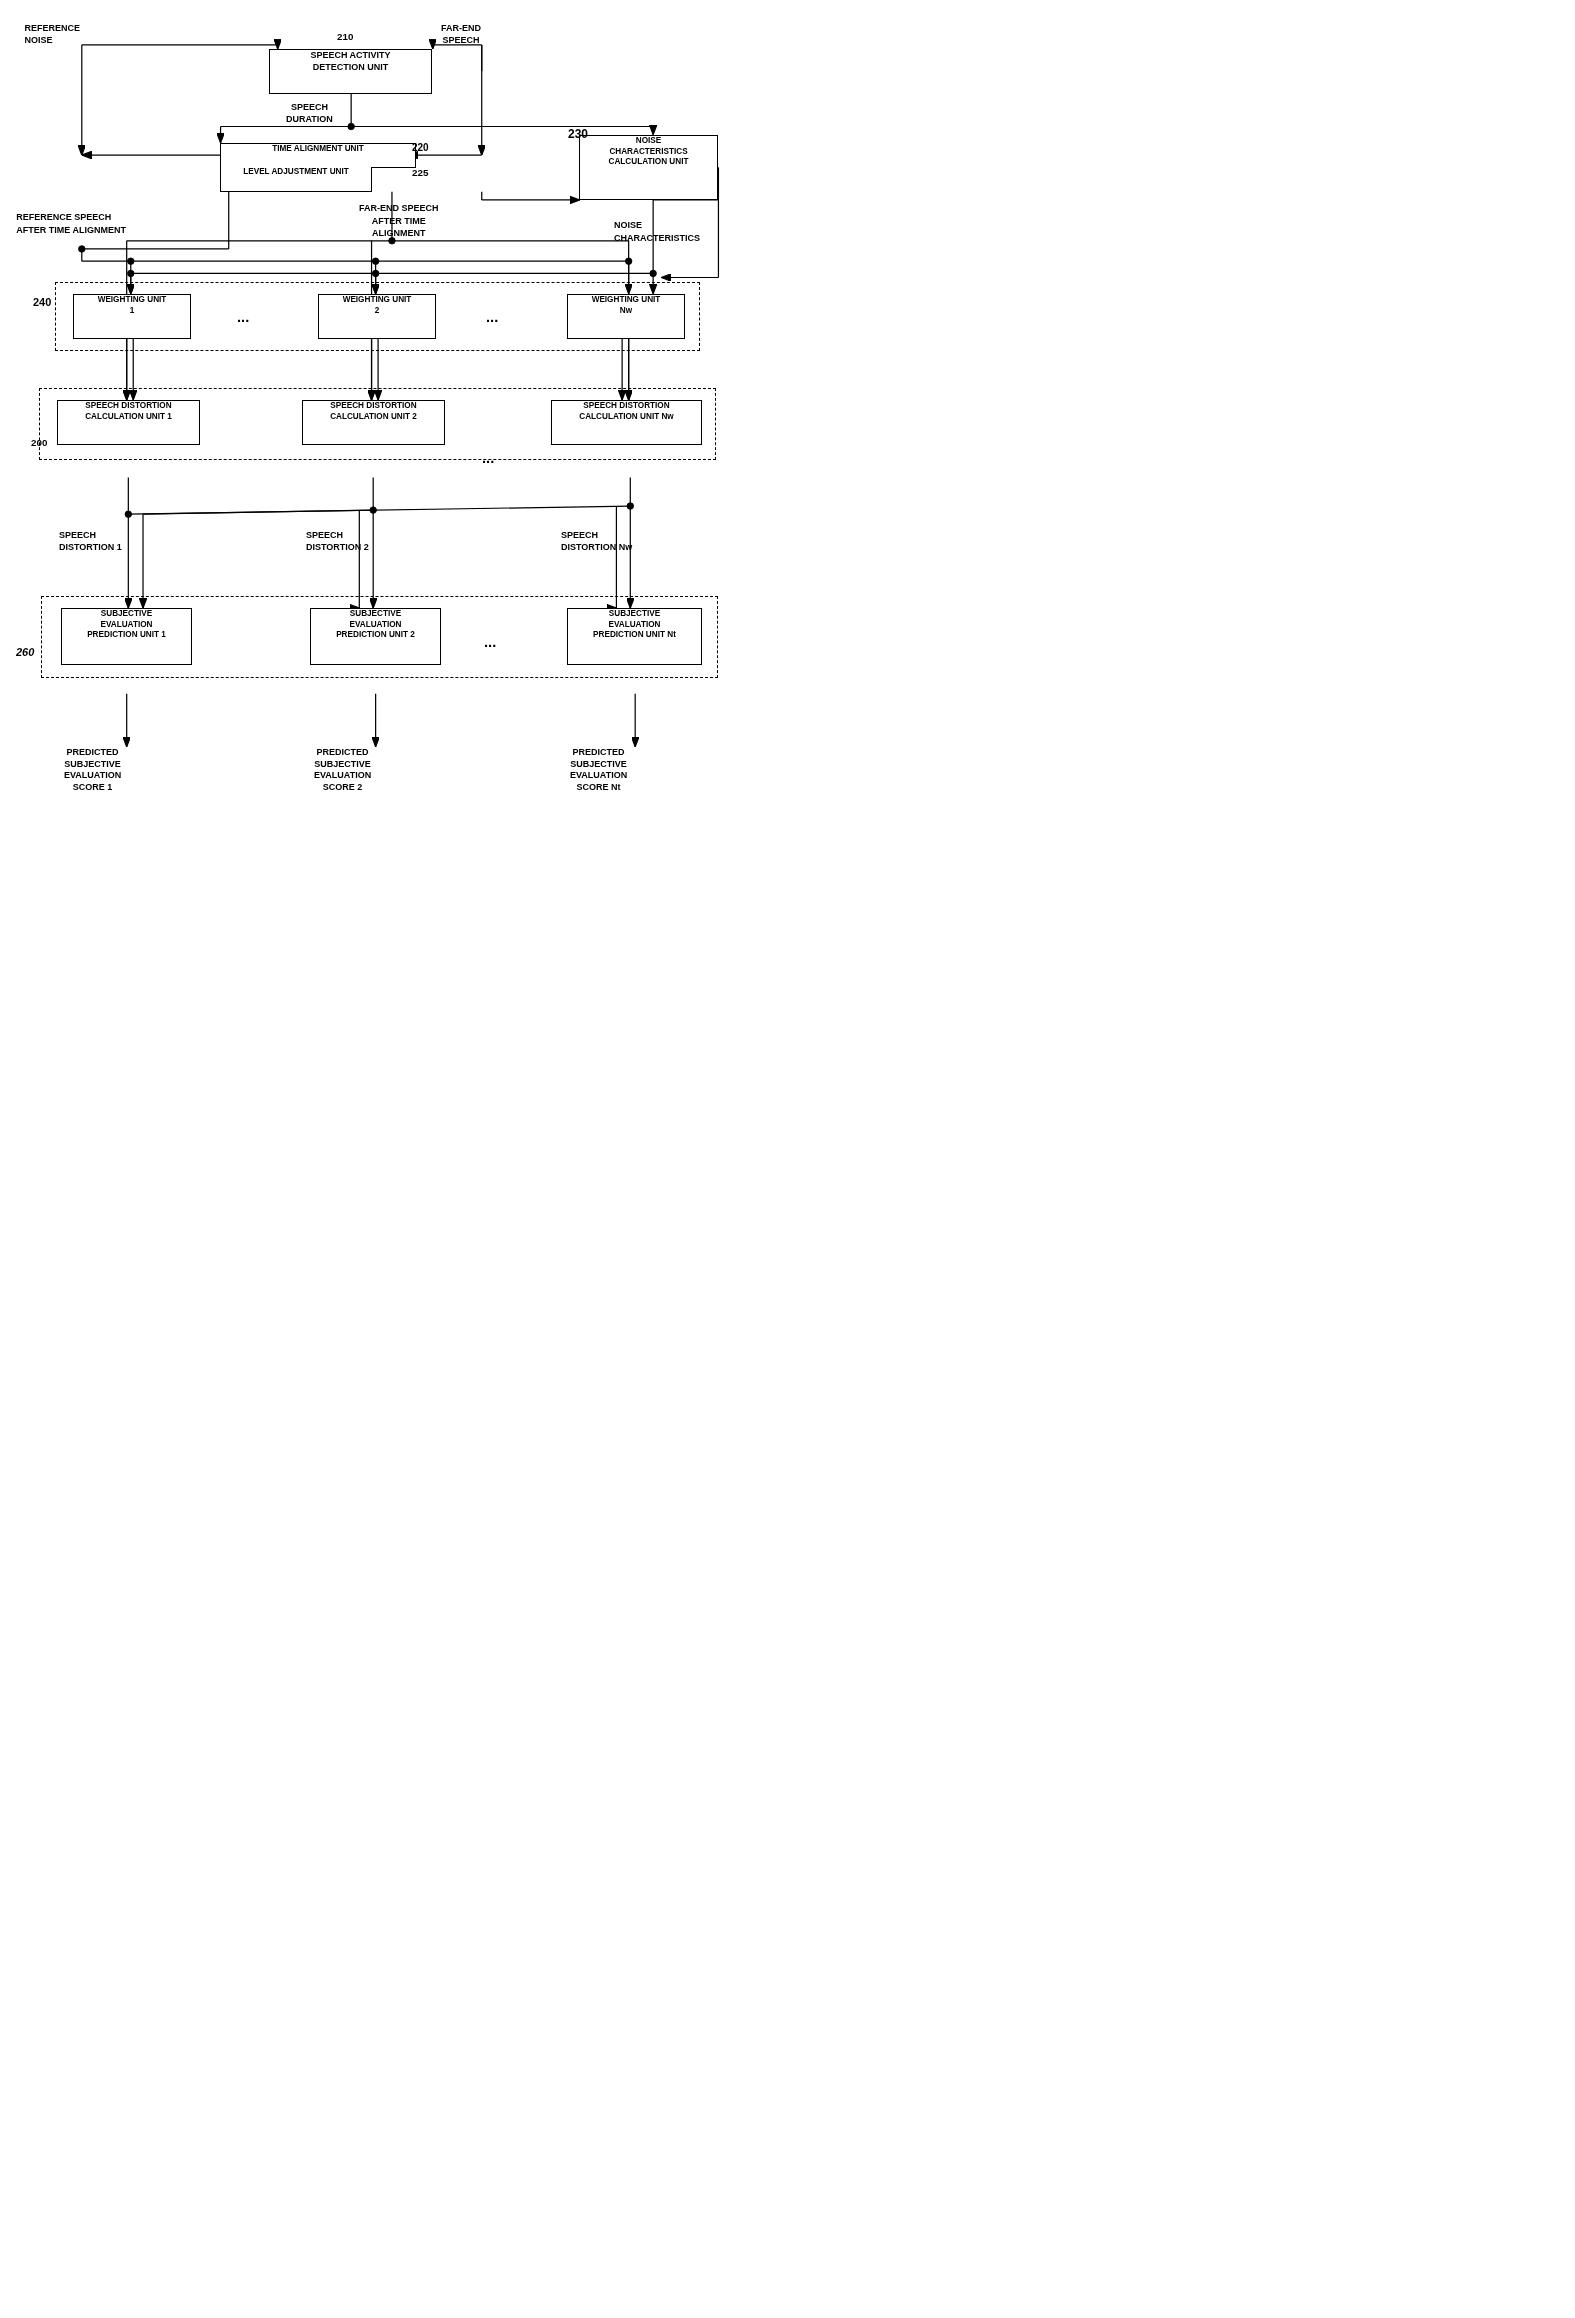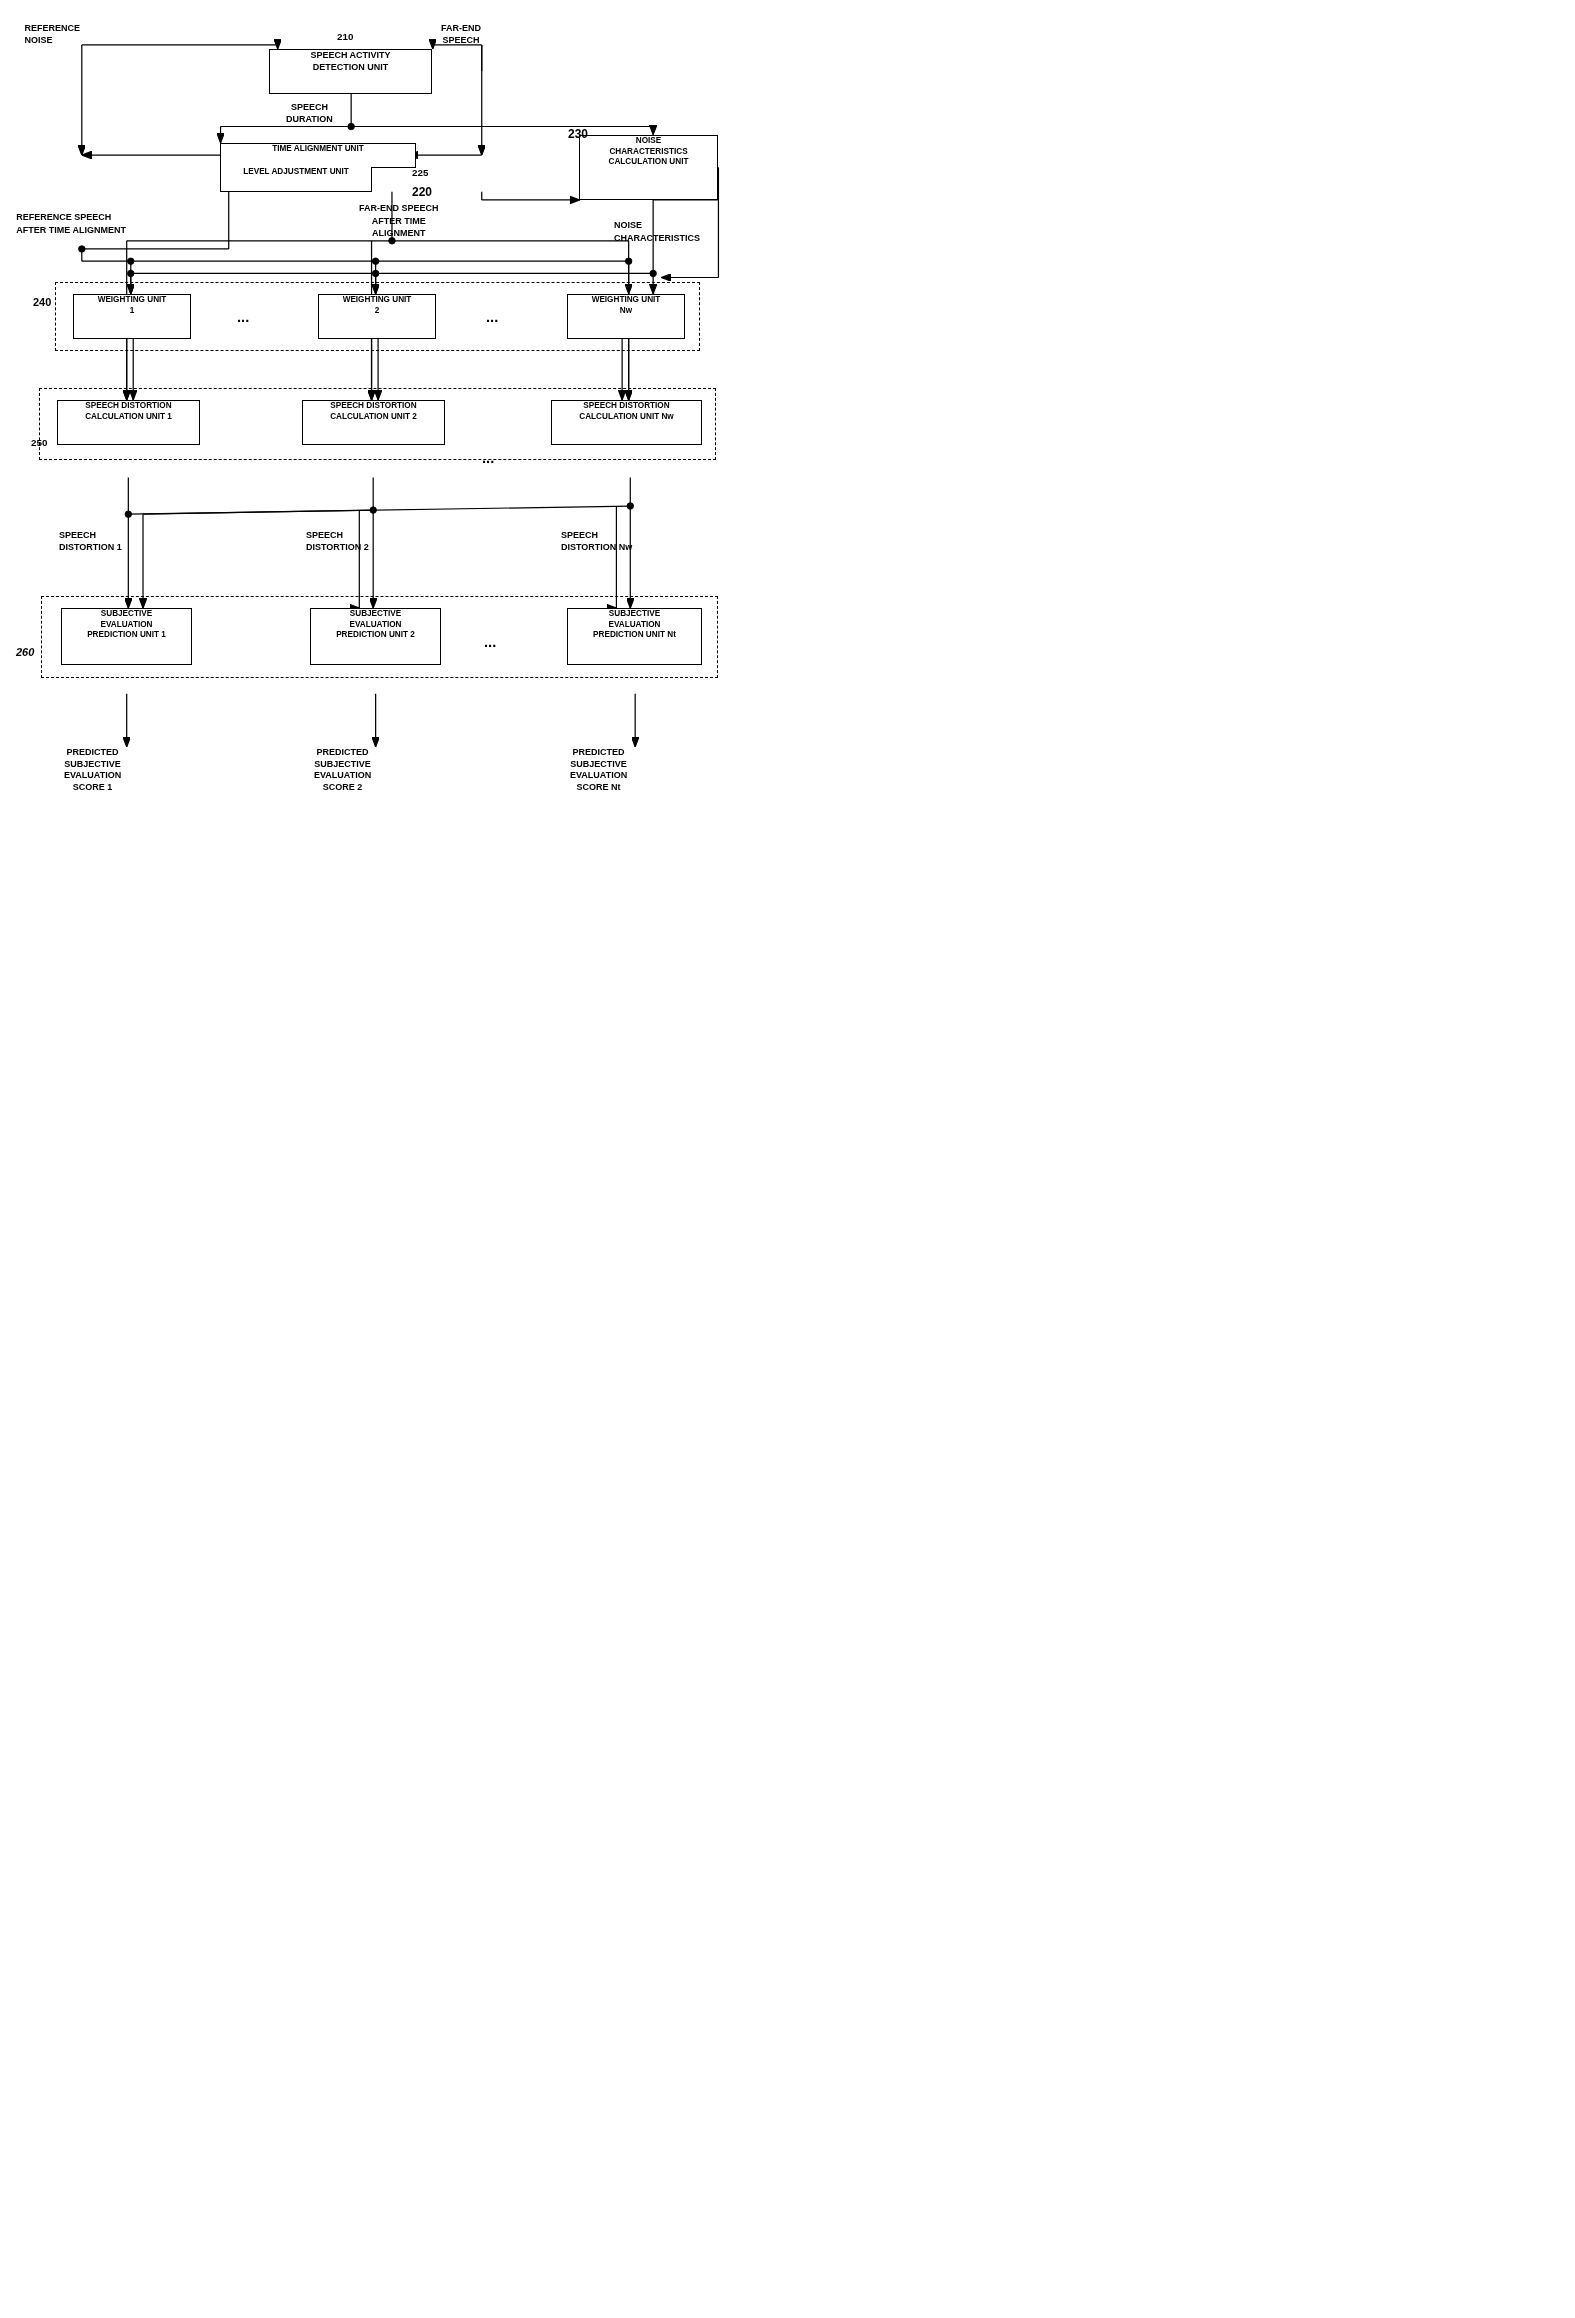--- a/index.html
+++ b/index.html
@@ -274,21 +274,21 @@
 
   <div class="label" style="left:337px; top:31px; font-size:9.8px;">
     <span>210</span>
   </div>
 
   <div class="label" style="left:286px; top:102px; font-size:9px; text-align:center;">
     <span style="white-space:pre-line; display:block;">SPEECH
 DURATION</span>
   </div>
 
-  <div class="label" style="left:412px; top:141px; font-size:12px;margin-top:44px;">
+  <div class="label" style="left:412px; top:141px; font-size:10px;">
     <span>220</span>
   </div>
 
   <div class="label" style="left:412px; top:167px; font-size:9.8px;">
     <span>225</span>
   </div>
 
   <div class="label" style="left:568px; top:127px; font-size:12px;">
     <span>230</span>
   </div>
@@ -307,21 +307,21 @@
   <div class="label" style="left:614px; top:219px; font-size:9px; text-align:left; line-height:1.4;">
     <span style="white-space:pre-line; display:block;">NOISE
 CHARACTERISTICS</span>
   </div>
 
   <div class="label" style="left:33px; top:295px; font-size:11px;">
     <span>240</span>
   </div>
 
   <div class="label" style="left:31px; top:437px; font-size:9.8px;">
-    <span>250</span>
+    <span>200</span>
   </div>
 
   <div class="label" style="left:16px; top:645px; font-size:11px;font-style:italic;">
     <span>260</span>
   </div>
 
   <div class="label" style="left:237px; top:308px; font-size:14.7px; font-weight:bold;">...</div>
   <div class="label" style="left:486px; top:308px; font-size:14.7px; font-weight:bold;">...</div>
 
   <div class="label" style="left:482px; top:449px; font-size:14.7px; font-weight:bold;">...</div>

